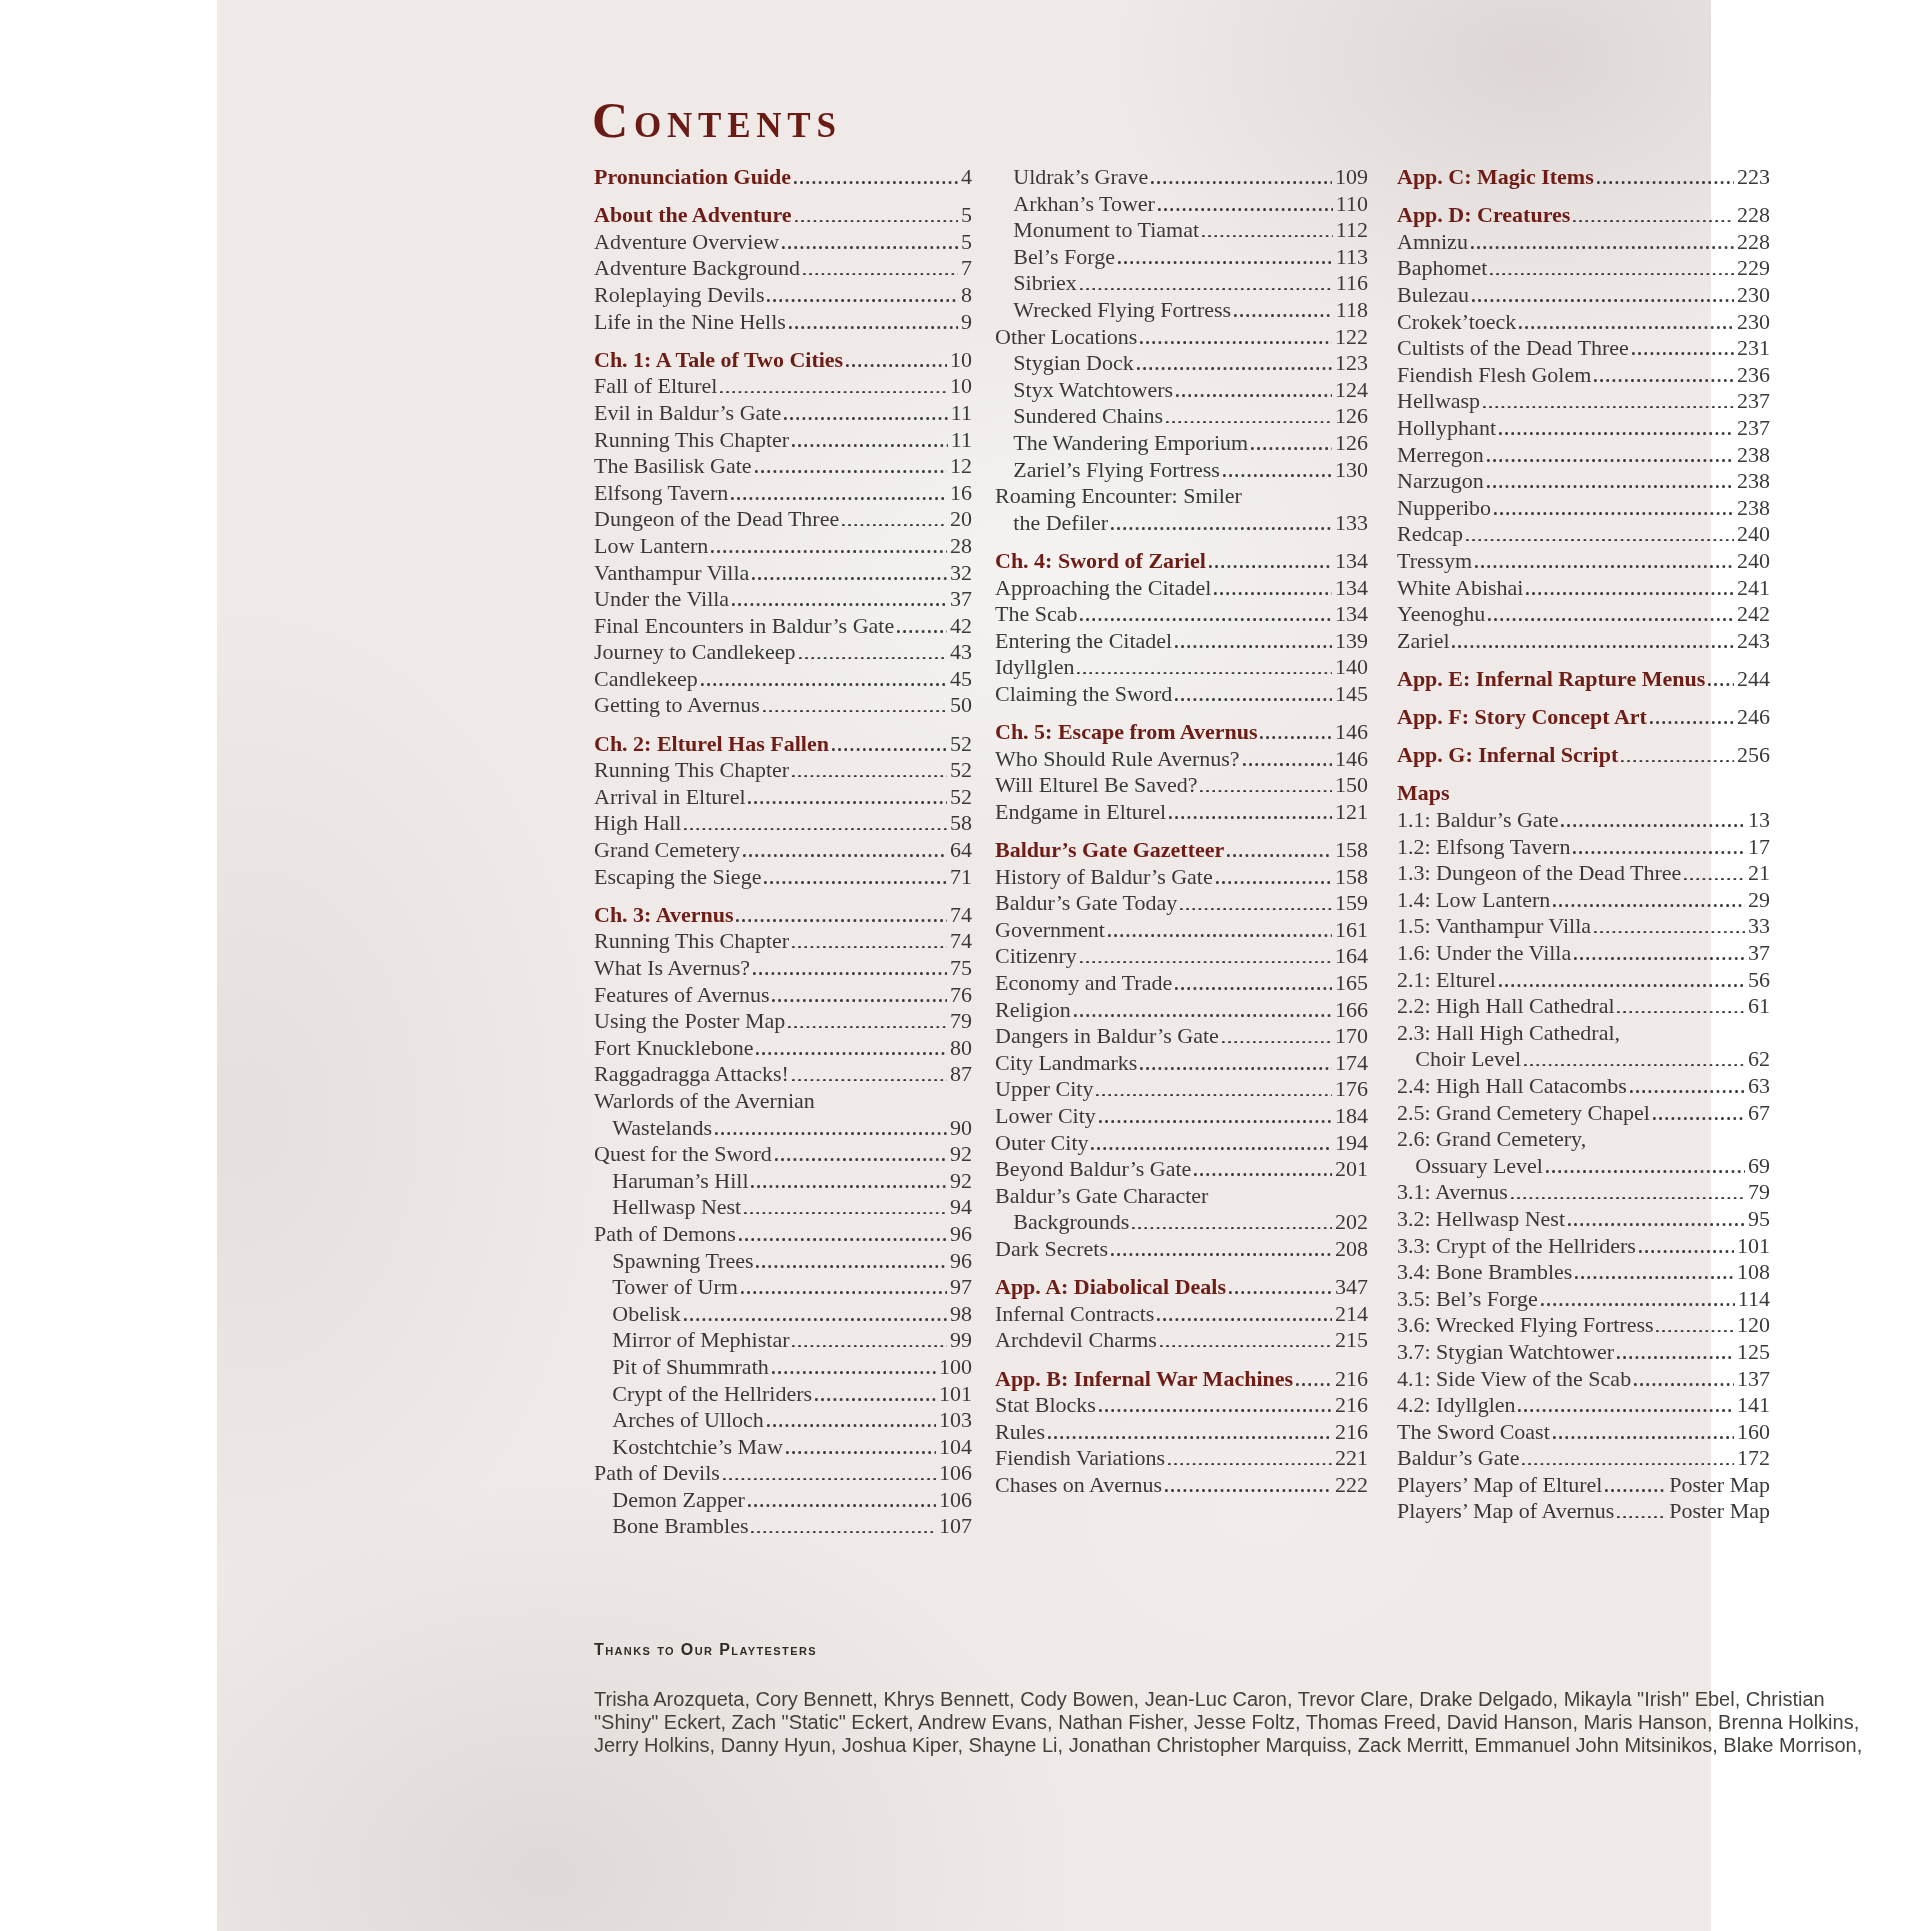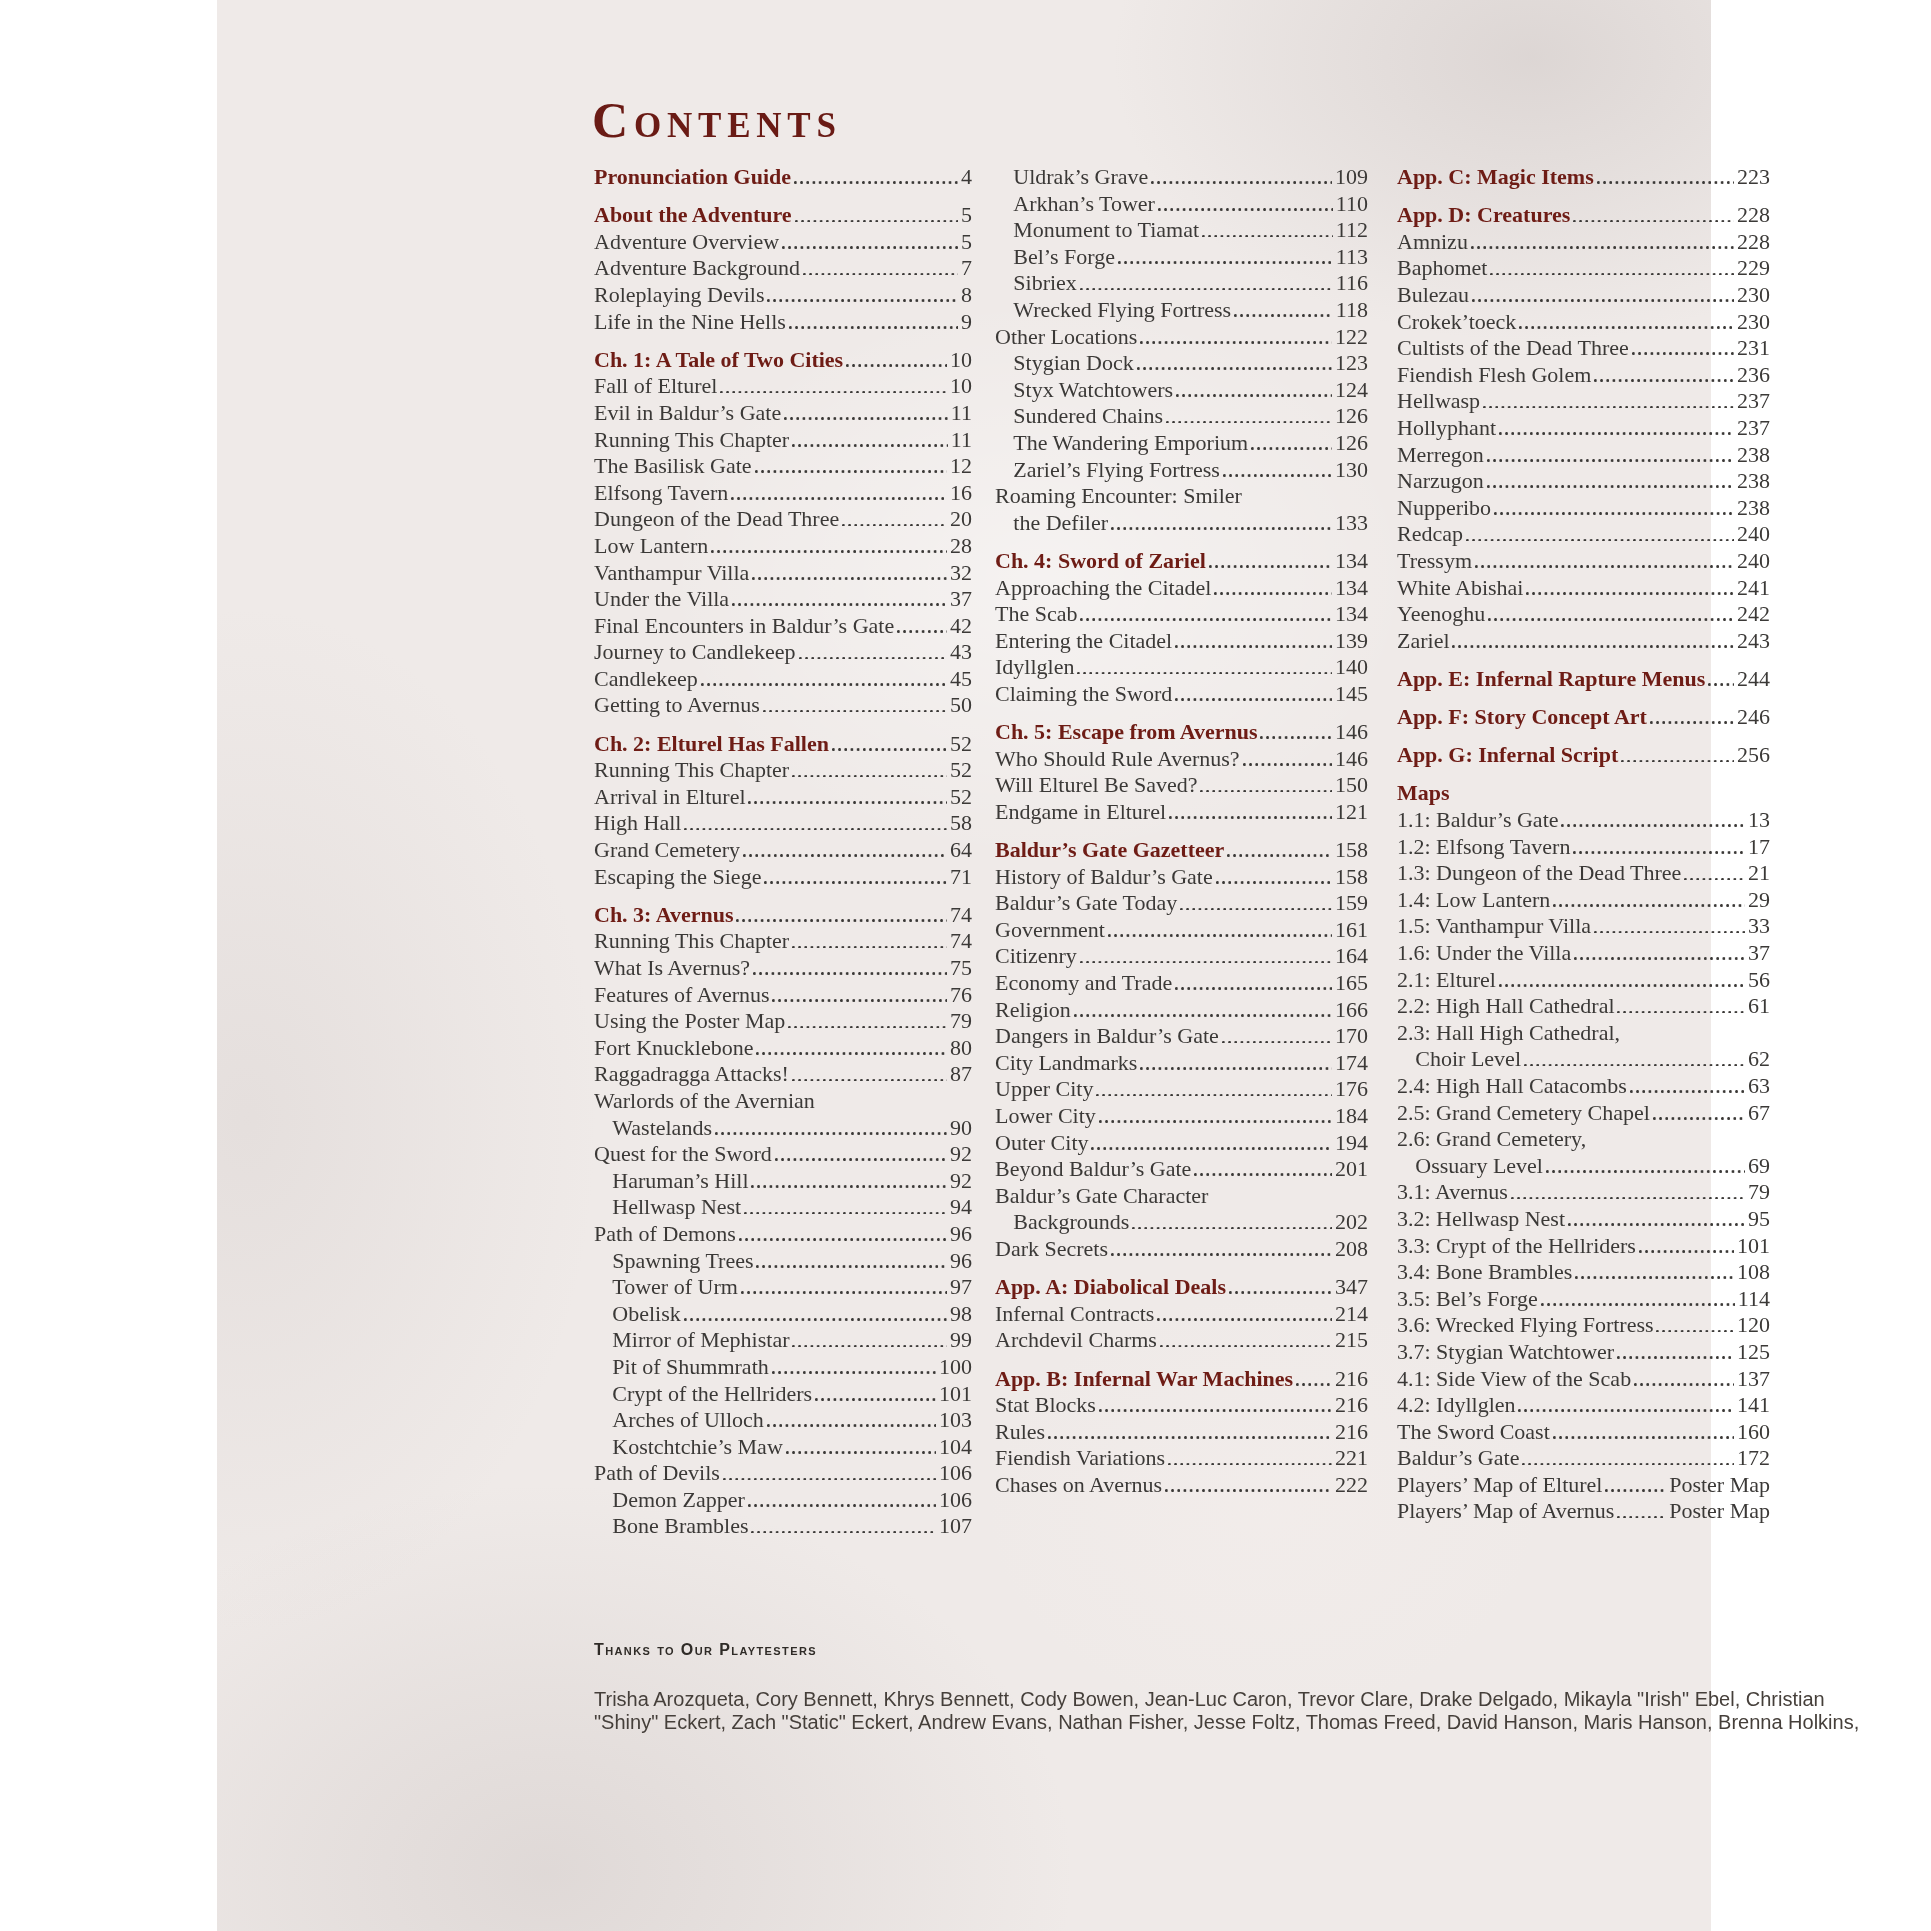--- a/index.html
+++ b/index.html
@@ -821,16 +821,17 @@
               <span class="dots"></span>
               <span class="pg">Poster Map</span>
             </div>
           </div>
         </div>
       </div>
     <div class="thanks-h">Thanks to Our Playtesters</div>
     <div class="pt-lines" id="pt-lines">
         <div class="pt-line">Trisha Arozqueta, Cory Bennett, Khrys Bennett, Cody Bowen, Jean-Luc Caron, Trevor Clare, Drake Delgado, Mikayla "Irish" Ebel, Christian</div>
         <div class="pt-line">"Shiny" Eckert, Zach "Static" Eckert, Andrew Evans, Nathan Fisher, Jesse Foltz, Thomas Freed, David Hanson, Maris Hanson, Brenna Holkins,</div>
+        <div class="pt-line">Jerry Holkins, Danny Hyun, Joshua Kiper, Shayne Li, Jonathan Christopher Marquiss, Zack Merritt, Emmanuel John Mitsinikos, Blake Morrison,</div>
       </div>
   </div>
 </div>
 
 
 </body></html>

